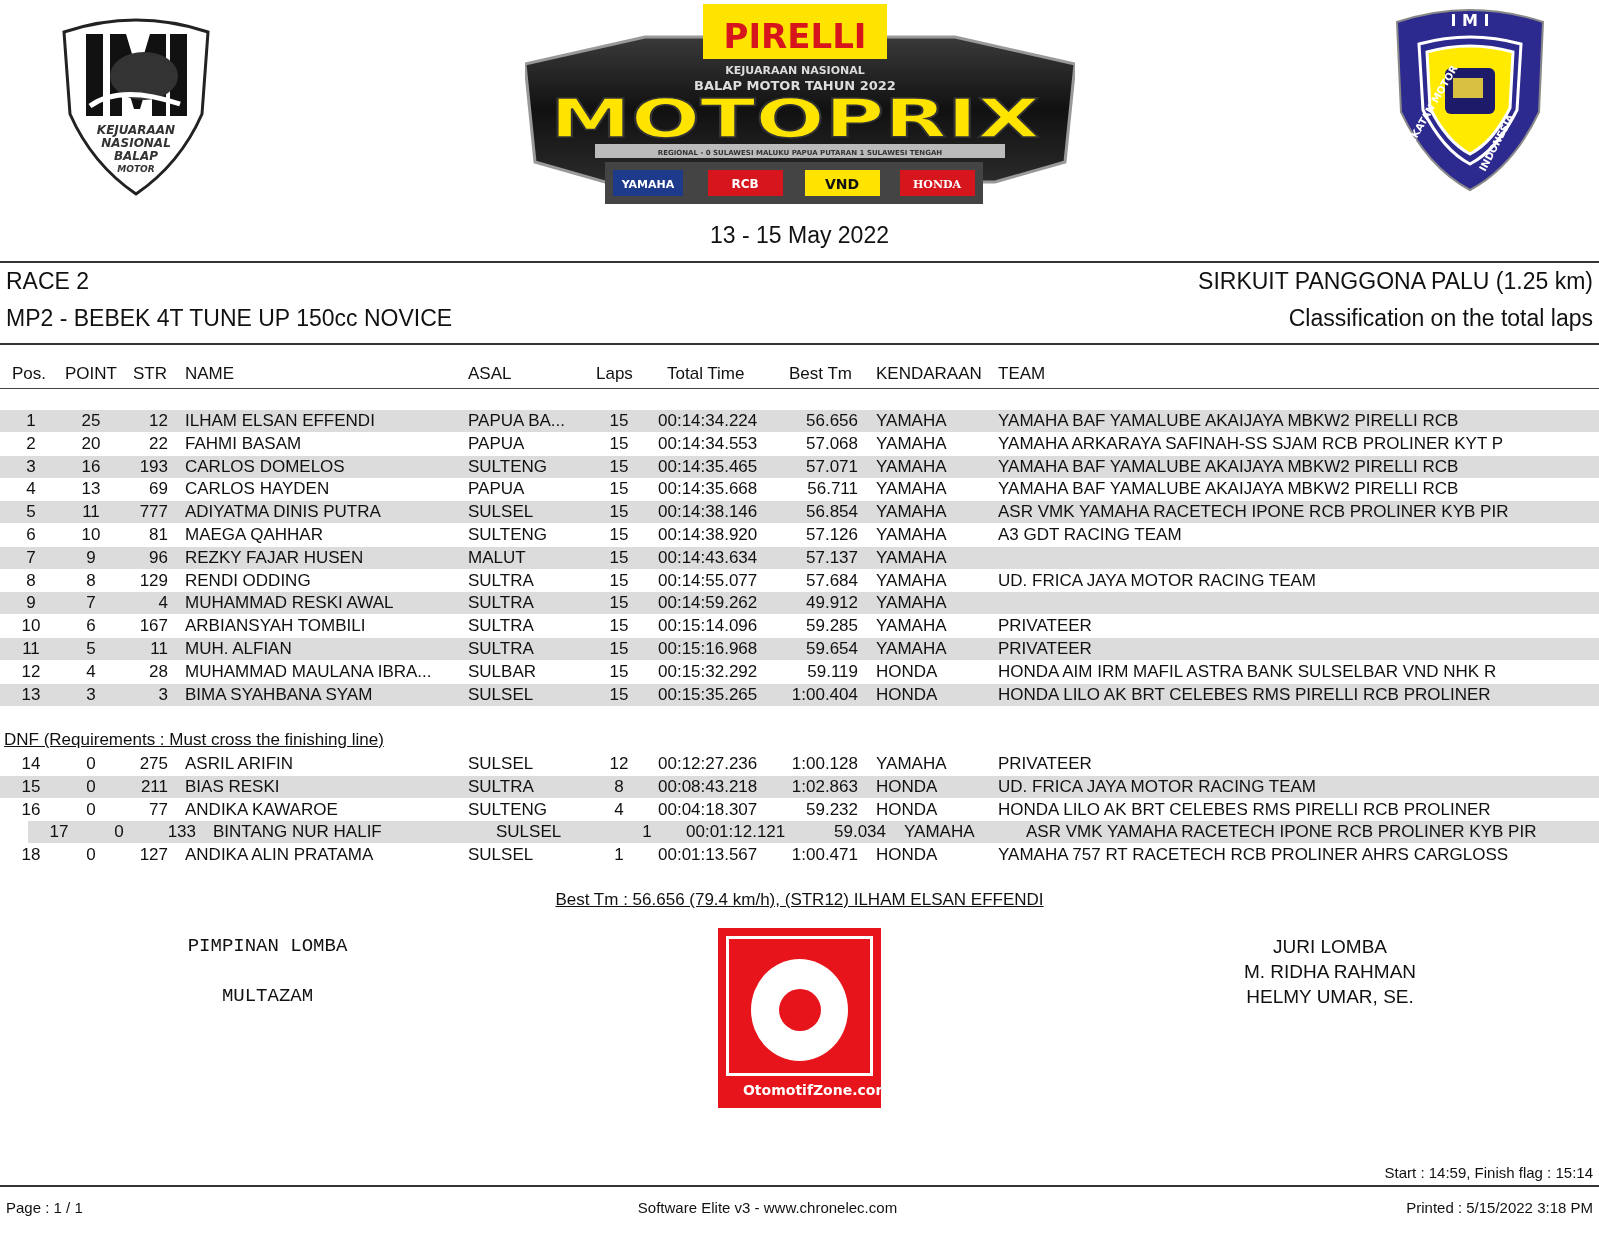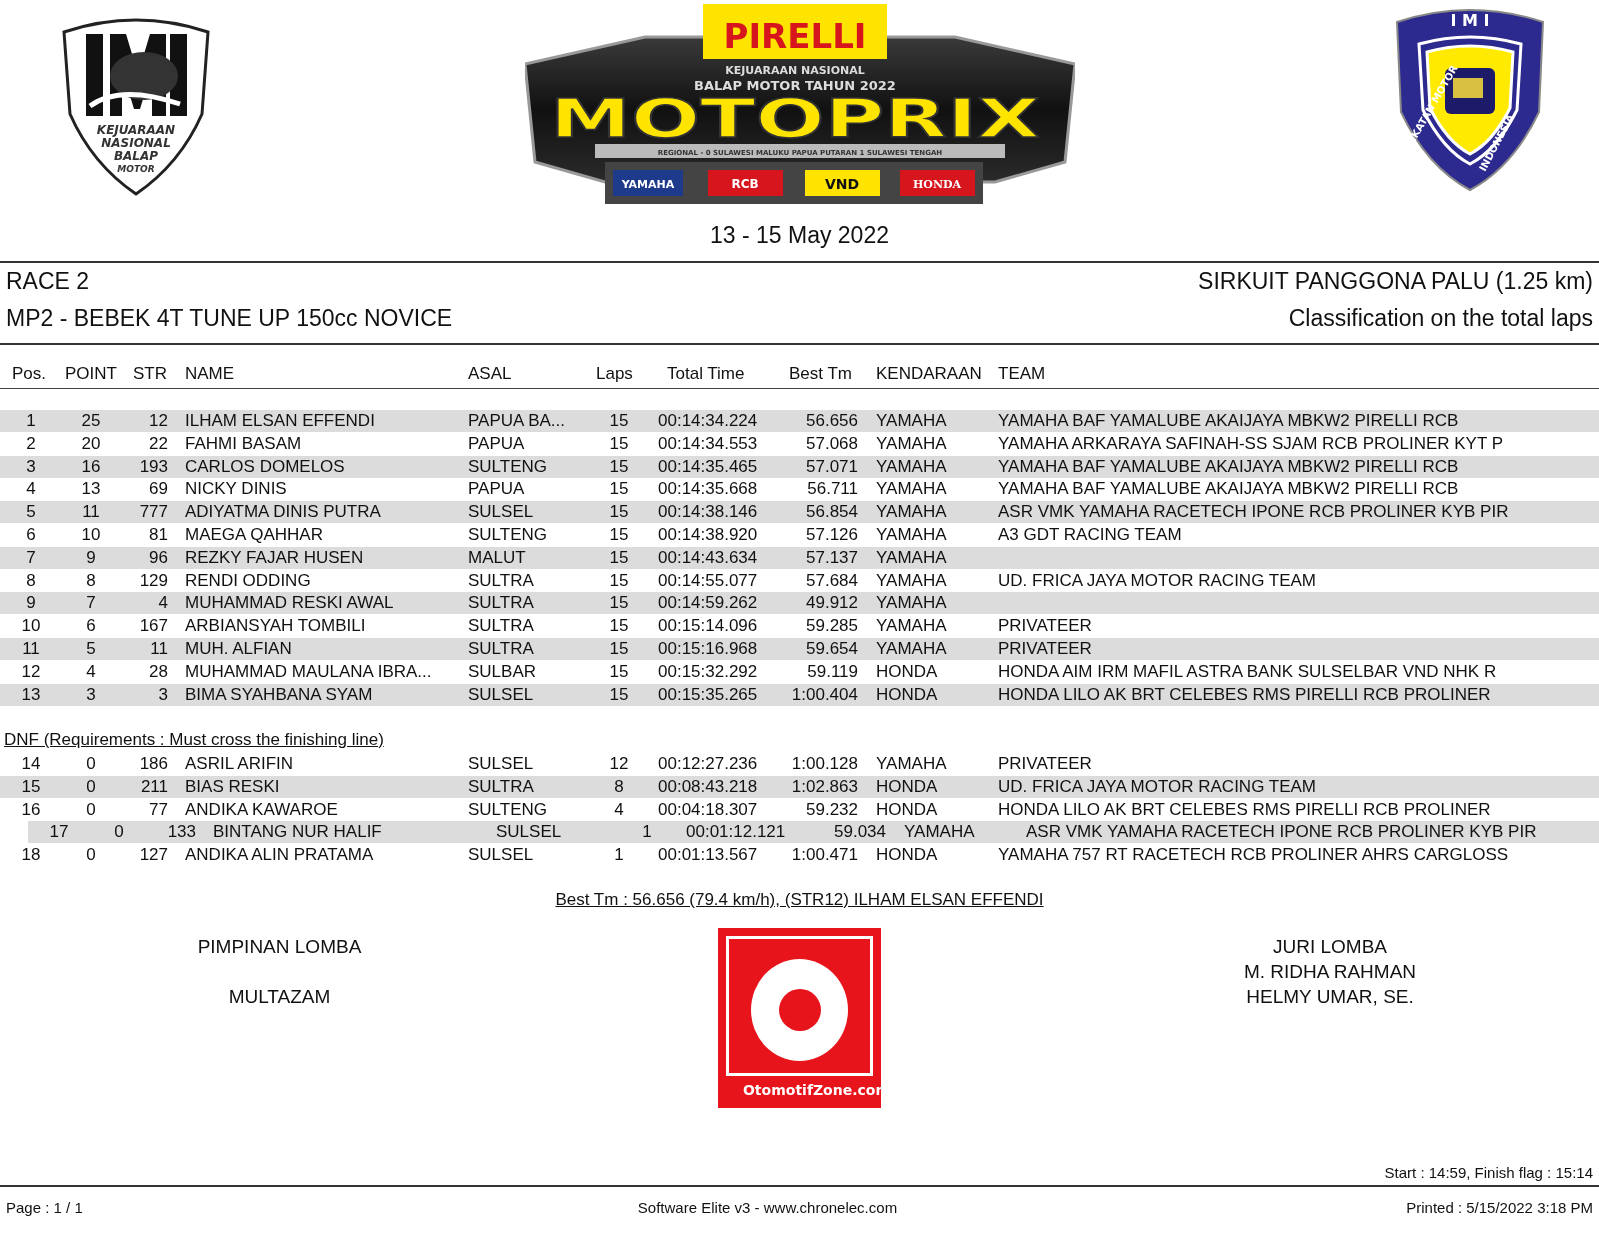--- a/index.html
+++ b/index.html
@@ -46,21 +46,21 @@
   .row .r-total { left: 658px; }
   .row .r-best { left: 782px; width: 76px; text-align: right; }
   .row .r-kend { left: 876px; }
   .row .r-team { left: 998px; }
 
   .dnf-title { left: 4px; top: 730px; font-size: 17px; text-decoration: underline; }
 
   .best-line { left: 0; width: 1599px; top: 890px; text-align: center; font-size: 17px; }
   .best-line span { text-decoration: underline; }
 
-  .sig-left { left: 172px; width: 215px; top: 934px; text-align: center; font-size: 19px; line-height: 25px; }
+  .sig-left { left: 160px; width: 215px; top: 934px; text-align: center; font-size: 19px; line-height: 25px; font-family: Liberation Mono, monospace; }
   .sig-right { left: 1215px; width: 230px; top: 934px; text-align: center; font-size: 19px; line-height: 25px; }
 
   .oz-logo { left: 718px; top: 928px; width: 163px; height: 180px; background: #e8141b; }
   .oz-inner { position: absolute; left: 8px; top: 8px; width: 147px; height: 140px; border: 3px solid #fff; box-sizing: border-box; }
   .oz-ring { position: absolute; left: 22px; top: 20px; width: 97px; height: 102px; border-radius: 50%; background: #fff; }
   .oz-dot { position: absolute; left: 28px; top: 30px; width: 42px; height: 42px; border-radius: 50%; background: #e8141b; }
   .oz-text { position: absolute; left: 0; width: 197px; top: 154px; text-align: center; color: #fff; font-weight: bold; font-size: 14px; font-family: "DejaVu Sans", sans-serif; }
 
   .start-finish { right: 6px; top: 1164px; font-size: 15px; }
   .page-no { left: 6px; top: 1199px; font-size: 15px; }
@@ -186,21 +186,21 @@
       <span class="r-laps">15</span>
       <span class="r-total">00:14:35.465</span>
       <span class="r-best">57.071</span>
       <span class="r-kend">YAMAHA</span>
       <span class="r-team">YAMAHA BAF YAMALUBE AKAIJAYA MBKW2 PIRELLI RCB</span>
     </div>
     <div class="row" style="top: 478.4px;">
       <span class="r-pos">4</span>
       <span class="r-point">13</span>
       <span class="r-str">69</span>
-      <span class="r-name">NICKY DINIS</span>
+      <span class="r-name">CARLOS HAYDEN</span>
       <span class="r-asal">PAPUA</span>
       <span class="r-laps">15</span>
       <span class="r-total">00:14:35.668</span>
       <span class="r-best">56.711</span>
       <span class="r-kend">YAMAHA</span>
       <span class="r-team">YAMAHA BAF YAMALUBE AKAIJAYA MBKW2 PIRELLI RCB</span>
     </div>
     <div class="row shade" style="top: 501.2px;">
       <span class="r-pos">5</span>
       <span class="r-point">11</span>
@@ -308,21 +308,21 @@
       <span class="r-team">HONDA LILO AK BRT CELEBES RMS PIRELLI RCB PROLINER</span>
     </div>
   </div>
 
 <div class="abs dnf-title">DNF (Requirements : Must cross the finishing line)</div>
 
 <div id="dnf">
     <div class="row" style="top: 753px;">
       <span class="r-pos">14</span>
       <span class="r-point">0</span>
-      <span class="r-str">186</span>
+      <span class="r-str">275</span>
       <span class="r-name">ASRIL ARIFIN</span>
       <span class="r-asal">SULSEL</span>
       <span class="r-laps">12</span>
       <span class="r-total">00:12:27.236</span>
       <span class="r-best">1:00.128</span>
       <span class="r-kend">YAMAHA</span>
       <span class="r-team">PRIVATEER</span>
     </div>
     <div class="row shade" style="top: 775.8px;">
       <span class="r-pos">15</span>

